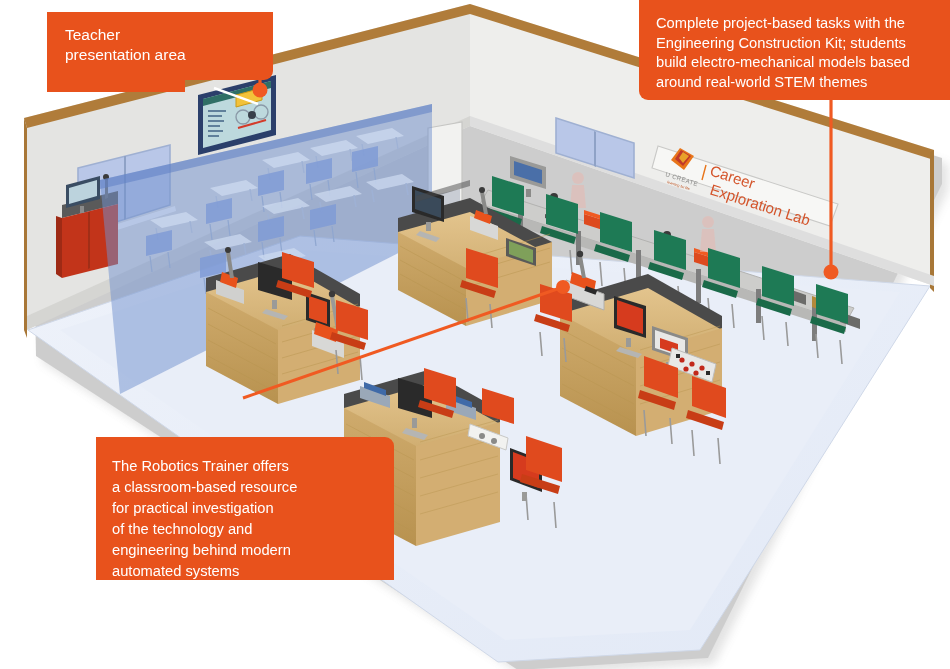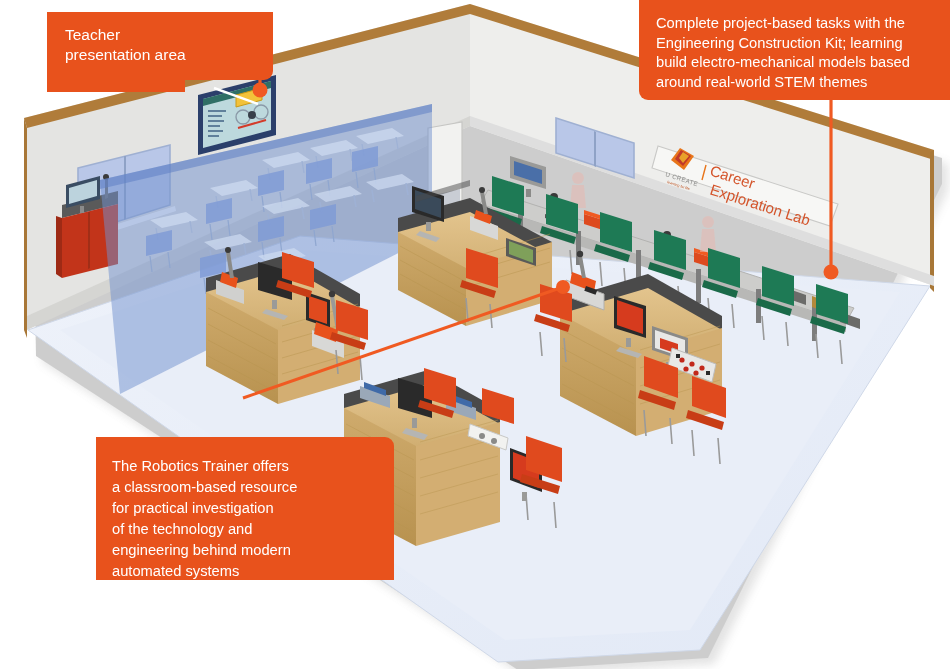--- a/index.html
+++ b/index.html
@@ -575,21 +575,21 @@
     </g>
   </svg>
 
   <div class="callout" id="callout-teacher">
     <p>Teacher
 presentation area</p>
   </div>
 
   <div class="callout" id="callout-kit">
     <p>Complete project-based tasks with the
-Engineering Construction Kit; learning
+Engineering Construction Kit; students
 build electro-mechanical models based
 around real-world STEM themes</p>
   </div>
 
   <div class="callout" id="callout-robotics">
     <p>The Robotics Trainer offers
 a classroom-based resource
 for practical investigation
 of the technology and
 engineering behind modern

